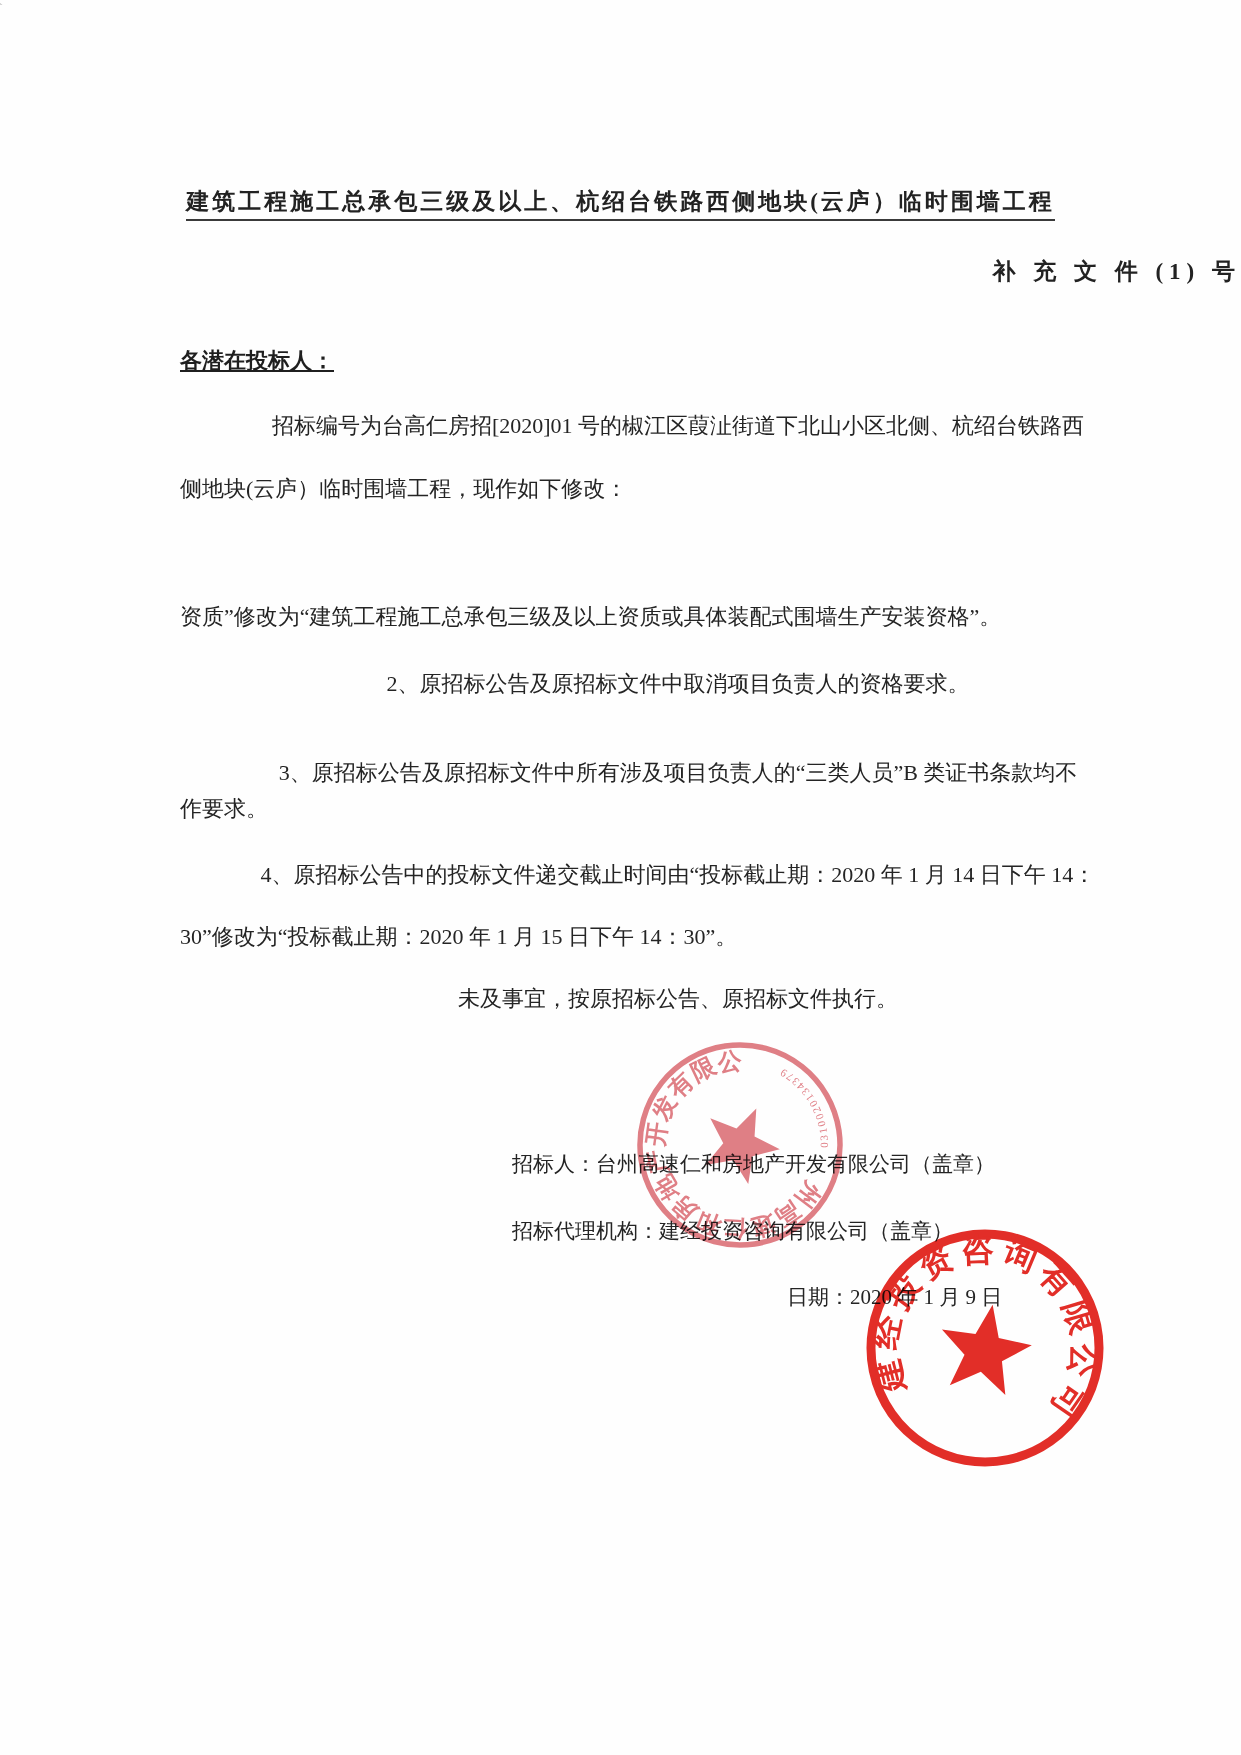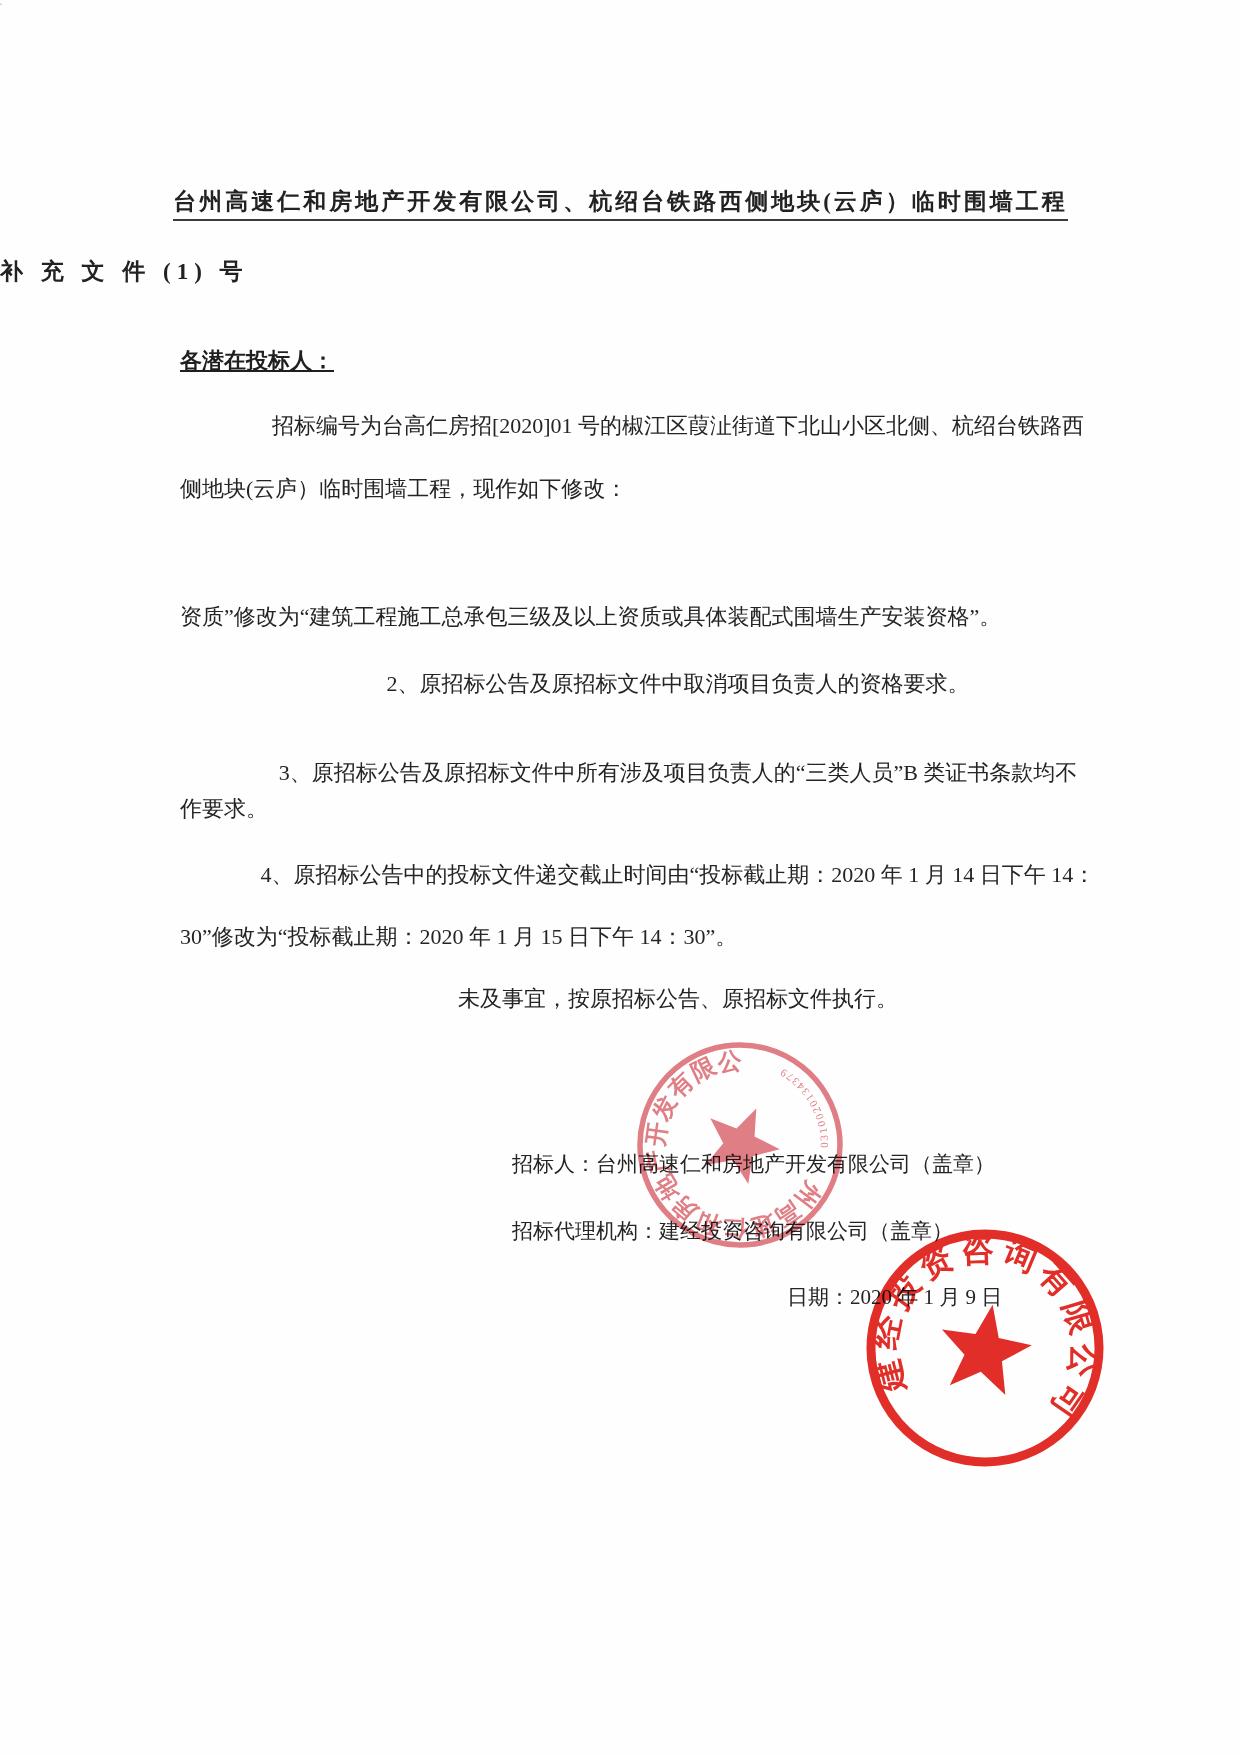--- a/index.html
+++ b/index.html
@@ -23,21 +23,21 @@
     font-size: 23px; font-weight: bold;
     letter-spacing: 3px;
     color: #222;
   }
   .title-line1 .underline {
     border-bottom: 2px solid #3a3a3a;
     padding-bottom: 5px;
   }
   .title-line2 {
     top: 256px; left: 0; width: 1241px;
-    text-align: left;
+    text-align: right;
     font-size: 23px; font-weight: bold;
     letter-spacing: 6px;
     color: #222;
   }
   .salutation {
     top: 346px; left: 180px;
     font-size: 22px; font-weight: 600;
     color: #1f1f1f;
     text-decoration: underline;
   }
@@ -68,21 +68,21 @@
   }
 </style>
 </head>
 <body>
 
 <div class="page">
 
   <span class="speck">ˋ</span>
 
   <div class="abs title-line1">
-    <span class="underline">台州高速仁和房地产开发有限公司、杭绍台铁路西侧地块(云庐）临时围墙工程</span>
+    <span class="underline">建筑工程施工总承包三级及以上、杭绍台铁路西侧地块(云庐）临时围墙工程</span>
   </div>
   <div class="abs title-line2">补 充 文 件 (1) 号</div>
 
   <div class="abs salutation">各潜在投标人：</div>
 
   <div class="abs body-line indent" style="top:411px">招标编号为台高仁房招[2020]01 号的椒江区葭沚街道下北山小区北侧、杭绍台铁路西</div>
   <div class="abs body-line" style="top:474px">侧地块(云庐）临时围墙工程，现作如下修改：</div>
   <div class="abs body-line" style="top:602px">资质”修改为“建筑工程施工总承包三级及以上资质或具体装配式围墙生产安装资格”。</div>
   <div class="abs body-line indent" style="top:669px">2、原招标公告及原招标文件中取消项目负责人的资格要求。</div>
   <div class="abs body-line indent" style="top:758px">3、原招标公告及原招标文件中所有涉及项目负责人的“三类人员”B 类证书条款均不</div>

